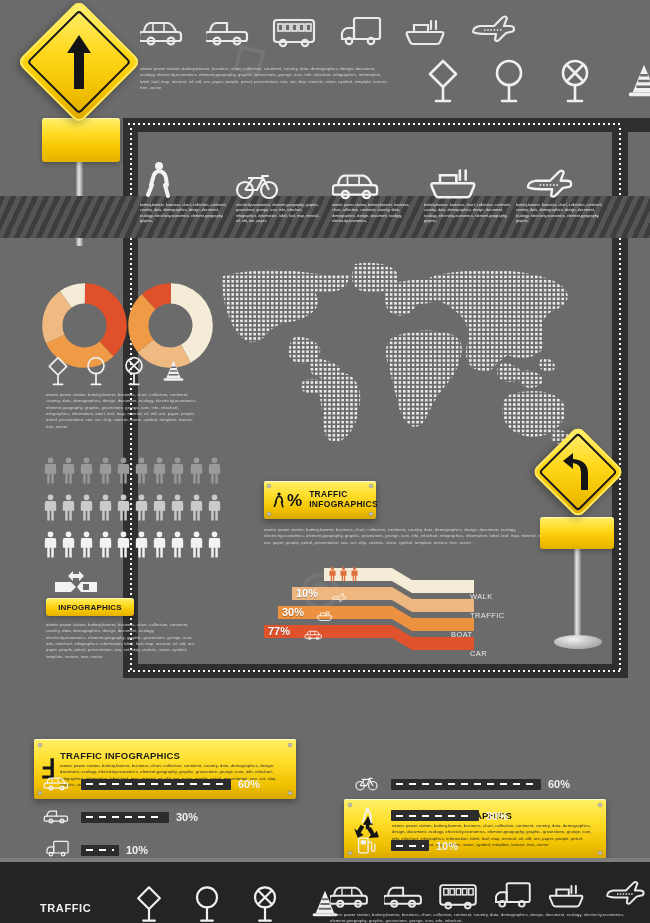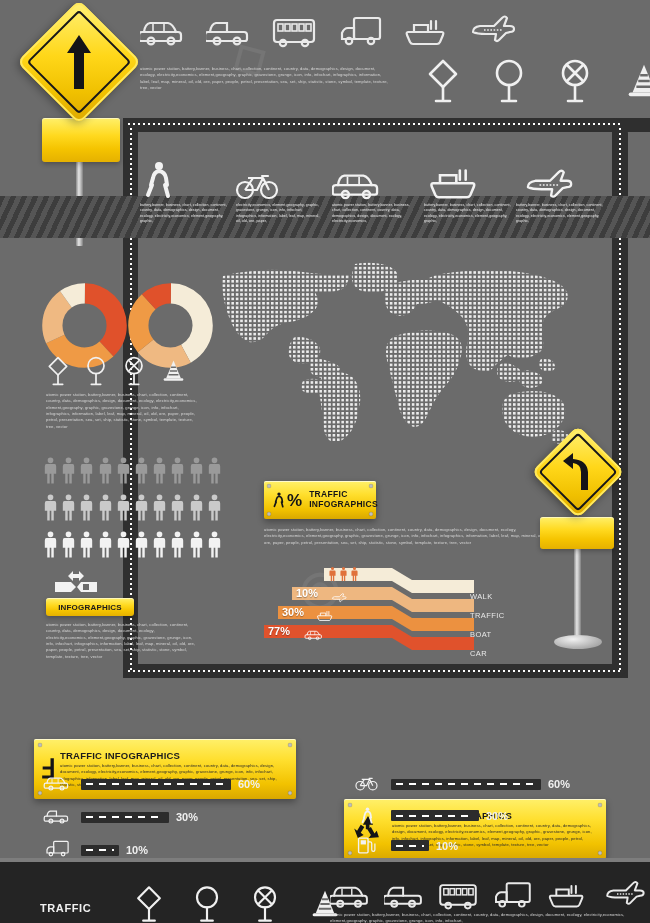--- a/index.html
+++ b/index.html
@@ -565,21 +565,21 @@
     </div>
     <span class="abs ribbon-pct" style="left:4px; top:57px;">77%</span>
     <div class="abs" style="left:38px; top:59px; color:#fff;">
       <svg width="24" height="14" viewBox="0 0 44 36">
           <use href="#ico-car"></use>
         </svg>
     </div>
   </div>
   <span class="abs ribbon-label" style="left:470px; top:592px;">WALK</span>
   <span class="abs ribbon-label" style="left:470px; top:611px;">TRAFFIC</span>
-  <span class="abs ribbon-label" style="left:470px; top:630px;">BOAT</span>
+  <span class="abs ribbon-label" style="left:451px; top:630px;">BOAT</span>
   <span class="abs ribbon-label" style="left:470px; top:649px;">CAR</span>
 
   <div class="abs" style="left:518px; top:435px; width:120px; height:220px;">
     <div class="abs pole" style="left:56px; top:100px; width:7px; height:110px;"></div>
     <div class="abs pole-base" style="left:36px; top:200px; width:48px; height:14px;"></div>
     <div class="abs plate" style="left:22px; top:82px; width:74px; height:32px;"></div>
     <div class="abs diamond" style="left:27px; top:4px; width:66px; height:66px;">
       <div class="diamond-inner" style="inset:5px; border-width:2px;"></div>
       <div class="diamond-glyph">
         <svg width="34" height="40" viewBox="0 0 34 40">

